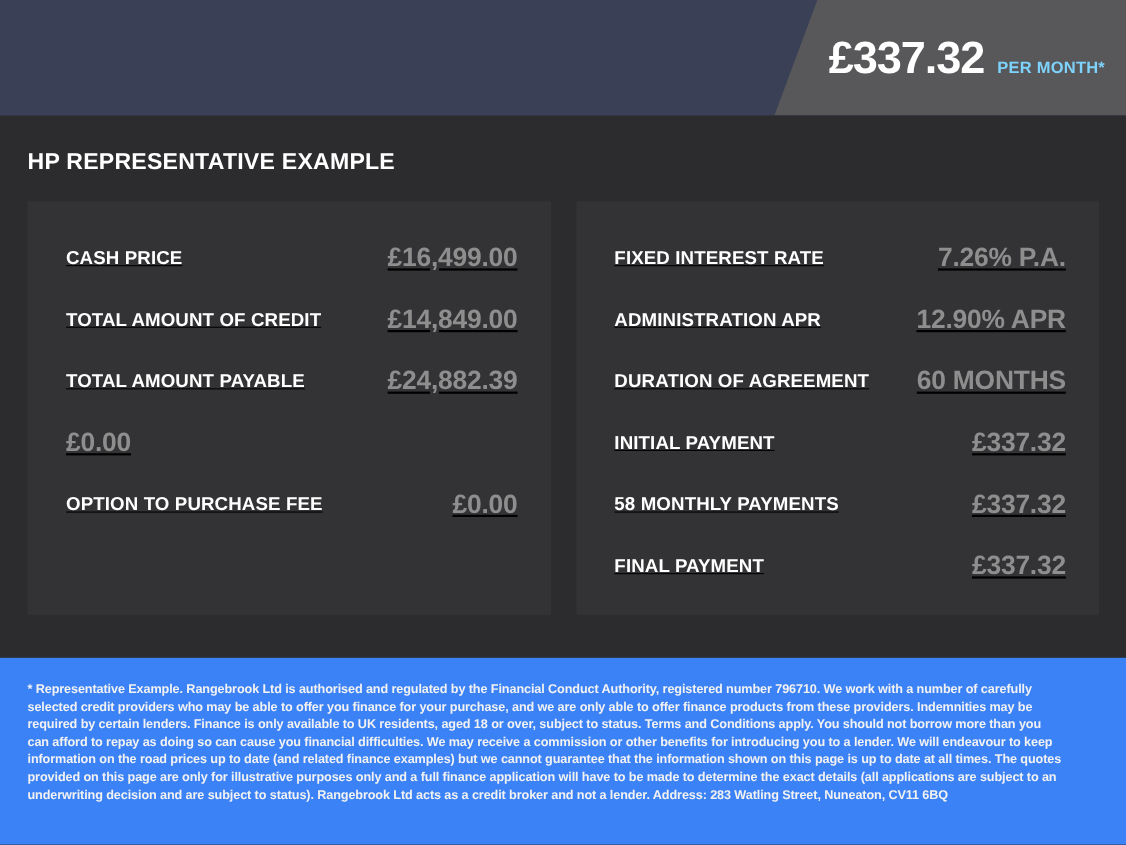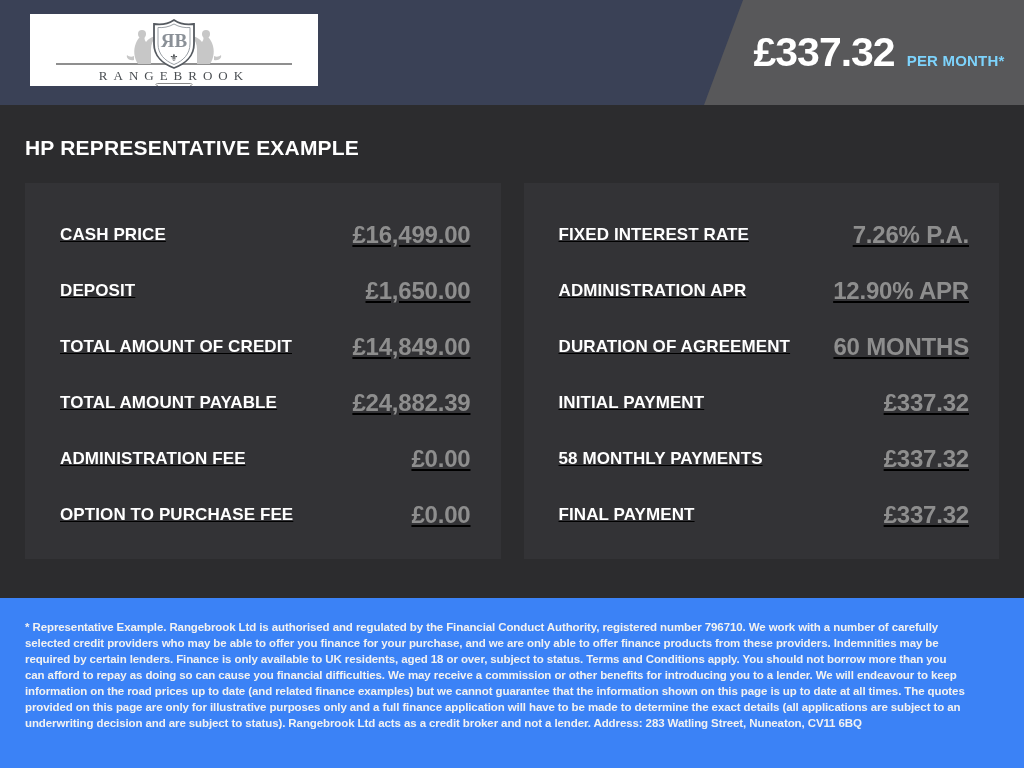--- a/index.html
+++ b/index.html
@@ -106,79 +106,46 @@
     font-weight: bold;
     line-height: 16px;
     max-width: 940px;
     letter-spacing: -0.1px;
   }
 </style>
 </head>
 <body>
 
 <div class="header">
-  <div class="logo-box">
-    <svg width="288" height="72" viewBox="0 0 288 72">
-
-      <line x1="26" y1="50" x2="262" y2="50" stroke="#6a6a6a" stroke-width="1.6"></line>
-
-      <g fill="#c7c7c7">
-        <path d="M108,50 C104,44 103,36 106,29 C108,24 112,20 116,19 C114,23 114,26 116,28 C119,24 123,22 126,23 C123,26 121,30 121,35 L121,50 Z"></path>
-        <circle cx="112" cy="20" r="4"></circle>
-        <path d="M104,46 C99,47 96,44 97,41 C99,43 102,43 104,42 Z"></path>
-      </g>
-
-      <g fill="#c7c7c7">
-        <path d="M180,50 C184,44 185,36 182,29 C180,24 176,20 172,19 C174,23 174,26 172,28 C169,24 165,22 162,23 C165,26 167,30 167,35 L167,50 Z"></path>
-        <circle cx="176" cy="20" r="4"></circle>
-        <path d="M184,46 C189,47 192,44 191,41 C189,43 186,43 184,42 Z"></path>
-      </g>
-
-      <path d="M144,6 C138,10 130,11 124,10 L124,30 C124,42 133,50 144,54 C155,50 164,42 164,30 L164,10 C158,11 150,10 144,6 Z" fill="#ffffff" stroke="#555a60" stroke-width="1.8"></path>
-      <path d="M144,10 C139,13 133,14 128,13.5 L128,30 C128,40 135,47 144,50.5 C153,47 160,40 160,30 L160,13.5 C155,14 149,13 144,10 Z" fill="none" stroke="#9aa0a6" stroke-width="1"></path>
-      <text x="144" y="33" text-anchor="middle" font-family="Liberation Serif, serif" font-size="19" font-weight="bold" fill="#8a9097">ЯB</text>
-      <text x="144" y="47" text-anchor="middle" font-family="DejaVu Sans, sans-serif" font-size="10" fill="#2b2f33">⚜</text>
-
-      <text x="144" y="66" text-anchor="middle" font-family="Liberation Serif, serif" font-size="13" letter-spacing="6" fill="#4a4e52">RANGEBROOK</text>
-
-      <path d="M128,69.5 L160,69.5" stroke="#8a8a8a" stroke-width="1"></path>
-      <path d="M128,69.5 c-3,0 -3,2 0,2 M160,69.5 c3,0 3,2 0,2" stroke="#8a8a8a" stroke-width="0.8" fill="none"></path>
-    </svg>
-  </div>
   <div class="price-band">
     <div class="price-wrap">
       <span class="price-main">£337.32</span>
       <span class="price-suffix">PER MONTH*</span>
     </div>
   </div>
 </div>
 
 <div class="main">
   <div class="page-title">HP REPRESENTATIVE EXAMPLE</div>
 
   <div class="panels">
     <div class="panel">
       <div class="finance-row">
         <span class="finance-label">CASH PRICE</span>
         <span class="finance-value">£16,499.00</span>
       </div>
       <div class="finance-row">
-        <span class="finance-label">DEPOSIT</span>
-        <span class="finance-value">£1,650.00</span>
-      </div>
-      <div class="finance-row">
         <span class="finance-label">TOTAL AMOUNT OF CREDIT</span>
         <span class="finance-value">£14,849.00</span>
       </div>
       <div class="finance-row">
         <span class="finance-label">TOTAL AMOUNT PAYABLE</span>
         <span class="finance-value">£24,882.39</span>
       </div>
       <div class="finance-row">
-        <span class="finance-label">ADMINISTRATION FEE</span>
         <span class="finance-value">£0.00</span>
       </div>
       <div class="finance-row">
         <span class="finance-label">OPTION TO PURCHASE FEE</span>
         <span class="finance-value">£0.00</span>
       </div>
     </div>
 
     <div class="panel">
       <div class="finance-row">

